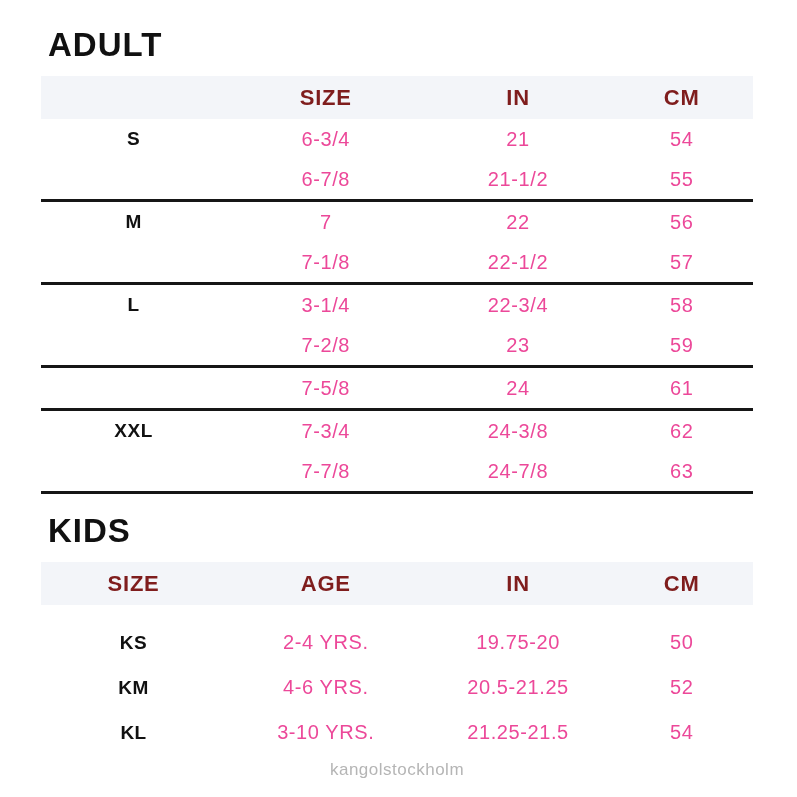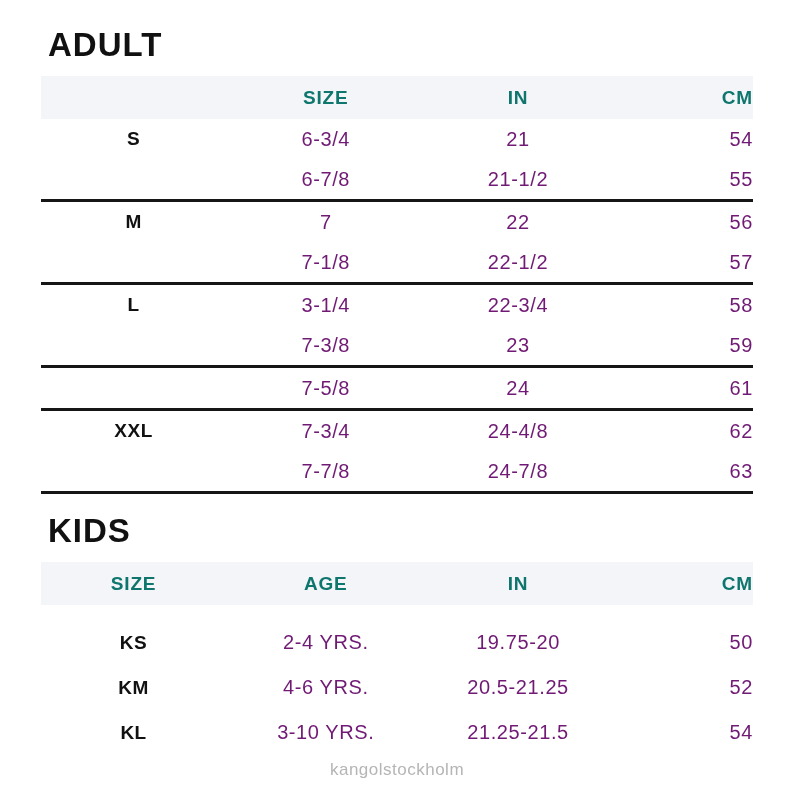--- a/index.html
+++ b/index.html
@@ -12,29 +12,29 @@
   .section-title{
     font-size:33px;font-weight:800;letter-spacing:1px;
     color:#111;margin:0 0 15px 7px;line-height:1;
   }
   .size-table{width:712px;}
   .thead{
     display:flex;align-items:center;height:43px;
     background:#f3f5f9;
   }
   .thead .cell{
-    font-size:19px;font-weight:800;letter-spacing:0.8px;color:#0f766e;
+    font-size:22px;font-weight:800;letter-spacing:0.8px;color:#7f1d1d;
   }
   .row{display:flex;align-items:center;height:40px;}
   .kids-table .row{height:45px;}
   .cell{text-align:center;}
-  .c1{width:26%;} .c2{width:28%;} .c3{width:26%;} .c4{width:20%;text-align:right;}
+  .c1{width:26%;} .c2{width:28%;} .c3{width:26%;} .c4{width:20%;}
   .label-cell{font-size:19px;font-weight:800;color:#111;letter-spacing:0.5px;}
   .data-cell{
-    font-size:20px;font-weight:300;color:#701a75;letter-spacing:0.6px;
+    font-size:20px;font-weight:300;color:#ec4899;letter-spacing:0.6px;
   }
   .group{border-bottom:3px solid #161616;}
   .gap{height:20px;}
   .kids-gap{height:15px;}
   .footer{
     margin-top:5px;text-align:center;
     font-size:17px;color:#b5b5b5;letter-spacing:0.5px;
   }
 </style>
 </head>
@@ -84,40 +84,40 @@
 
     <div class="group">
       <div class="row">
         <div class="cell c1 label-cell">L</div>
         <div class="cell c2 data-cell">3-1/4</div>
         <div class="cell c3 data-cell">22-3/4</div>
         <div class="cell c4 data-cell">58</div>
       </div>
       <div class="row">
         <div class="cell c1 label-cell"></div>
-        <div class="cell c2 data-cell">7-3/8</div>
+        <div class="cell c2 data-cell">7-2/8</div>
         <div class="cell c3 data-cell">23</div>
         <div class="cell c4 data-cell">59</div>
       </div>
     </div>
 
     <div class="group">
       <div class="row">
         <div class="cell c1 label-cell"></div>
         <div class="cell c2 data-cell">7-5/8</div>
         <div class="cell c3 data-cell">24</div>
         <div class="cell c4 data-cell">61</div>
       </div>
     </div>
 
     <div class="group">
       <div class="row">
         <div class="cell c1 label-cell">XXL</div>
         <div class="cell c2 data-cell">7-3/4</div>
-        <div class="cell c3 data-cell">24-4/8</div>
+        <div class="cell c3 data-cell">24-3/8</div>
         <div class="cell c4 data-cell">62</div>
       </div>
       <div class="row">
         <div class="cell c1 label-cell"></div>
         <div class="cell c2 data-cell">7-7/8</div>
         <div class="cell c3 data-cell">24-7/8</div>
         <div class="cell c4 data-cell">63</div>
       </div>
     </div>
   </div>

